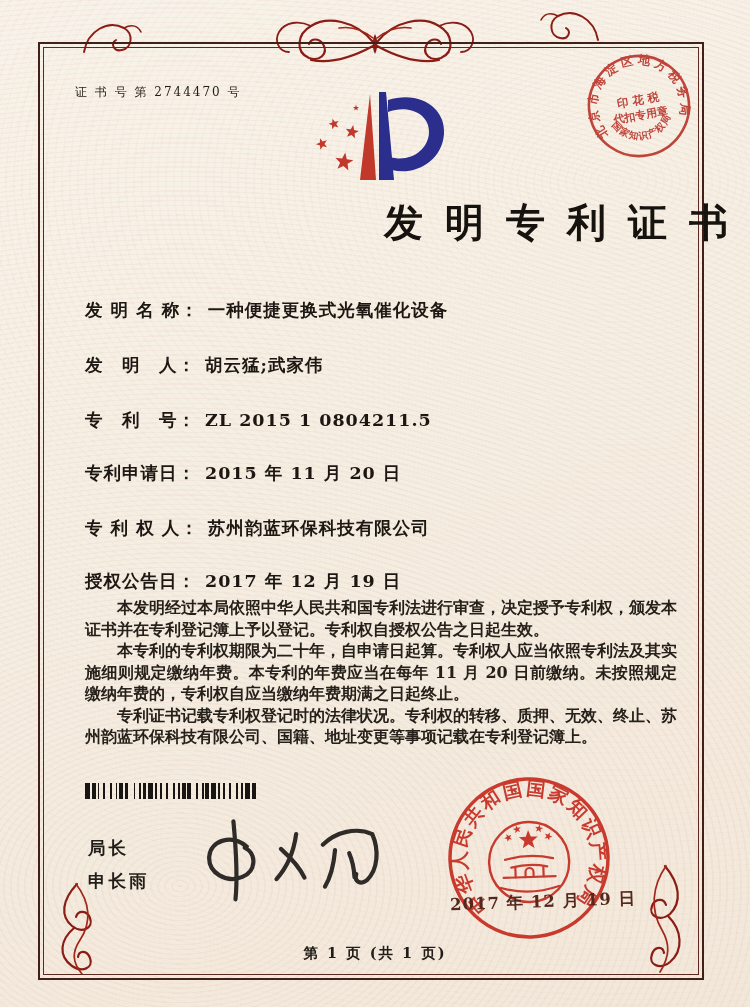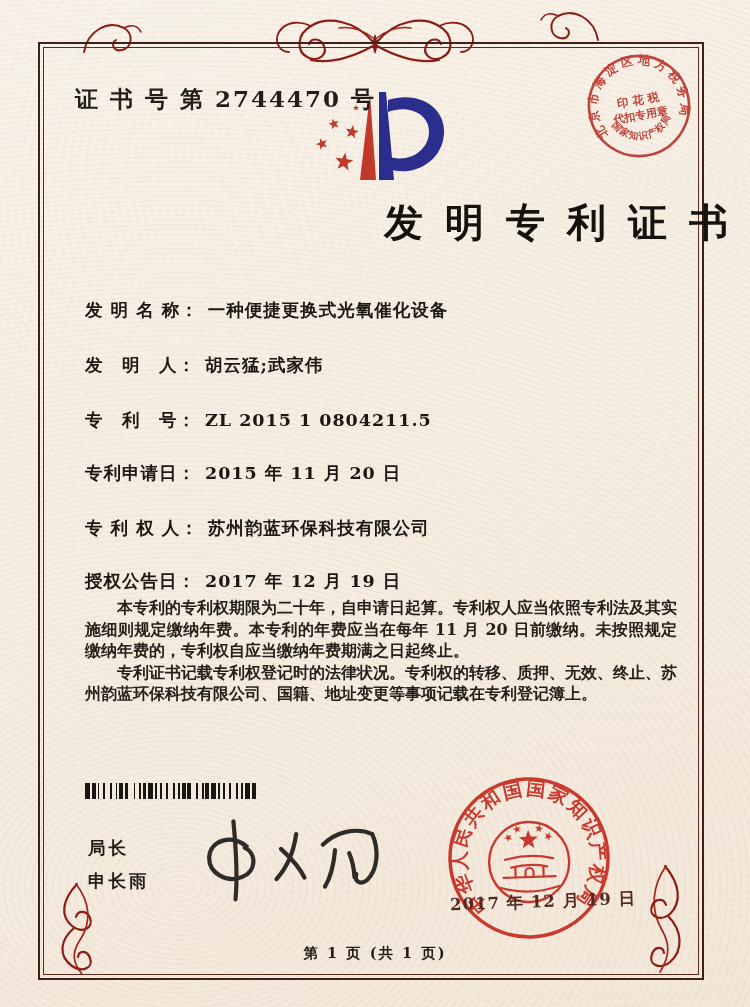--- a/index.html
+++ b/index.html
@@ -14,21 +14,21 @@
     content:""; position:absolute; inset:0; z-index:0; pointer-events:none;
     background:
       repeating-radial-gradient(ellipse 900px 620px at 24% 88%, rgba(210,148,138,.08) 0 2px, rgba(0,0,0,0) 2px 7px),
       repeating-radial-gradient(ellipse 1000px 700px at 82% 18%, rgba(214,170,150,.05) 0 2px, rgba(0,0,0,0) 2px 8px);
   }
   .abs{position:absolute;}
   
   .frame{left:38px; top:42px; width:662px; height:934px; border:2.5px solid #42201a; z-index:1; pointer-events:none;}
   .frame-inner{position:absolute; inset:3px; border:1px solid #5d2a20;}
   
-  .cert-no{left:75px; top:84px; font-size:23px; letter-spacing:2px; font-weight:700; z-index:2; white-space:nowrap;}
+  .cert-no{left:75px; top:84px; font-size:12px; letter-spacing:2px; font-weight:400; z-index:2; white-space:nowrap;}
   .title{left:0; right:0; top:196px; text-align:right; font-size:39px; font-weight:700;
          letter-spacing:22px; text-indent:22px; color:#16120e; z-index:2; margin:0;}
   
   .field{left:85px; font-size:17.5px; letter-spacing:1px; font-weight:600; white-space:nowrap; z-index:2; color:#1c1712;}
   .field .lbl{margin-right:9px;}
   
   .body-text{left:85px; top:597px; width:592px; z-index:2;}
   .body-text p{margin:0; text-indent:2em; font-size:16px; line-height:21.5px;
                font-weight:600; color:#26201a; text-align:justify;}
   
@@ -149,20 +149,21 @@
     <span class="lbl">专利申请日：</span><span>2015 年 11 月 20 日</span>
   </div>
   <div class="abs field" style="top:516px">
     <span class="lbl">专 利 权 人：</span><span>苏州韵蓝环保科技有限公司</span>
   </div>
   <div class="abs field" style="top:569px">
     <span class="lbl">授权公告日：</span><span>2017 年 12 月 19 日</span>
   </div>
 
   <div class="abs body-text">
+    <p>本发明经过本局依照中华人民共和国专利法进行审查，决定授予专利权，颁发本证书并在专利登记簿上予以登记。专利权自授权公告之日起生效。</p>
     <p>本专利的专利权期限为二十年，自申请日起算。专利权人应当依照专利法及其实施细则规定缴纳年费。本专利的年费应当在每年 11 月 20 日前缴纳。未按照规定缴纳年费的，专利权自应当缴纳年费期满之日起终止。</p>
     <p>专利证书记载专利权登记时的法律状况。专利权的转移、质押、无效、终止、苏州韵蓝环保科技有限公司、国籍、地址变更等事项记载在专利登记簿上。</p>
   </div>
 
   <div class="abs barcode">
       <span class="b" style="width: 5.4px;"></span>
       <span class="g" style="width: 1.8px;"></span>
       <span class="b" style="width: 3.6px;"></span>
       <span class="g" style="width: 1.8px;"></span>
       <span class="b" style="width: 1.8px;"></span>

